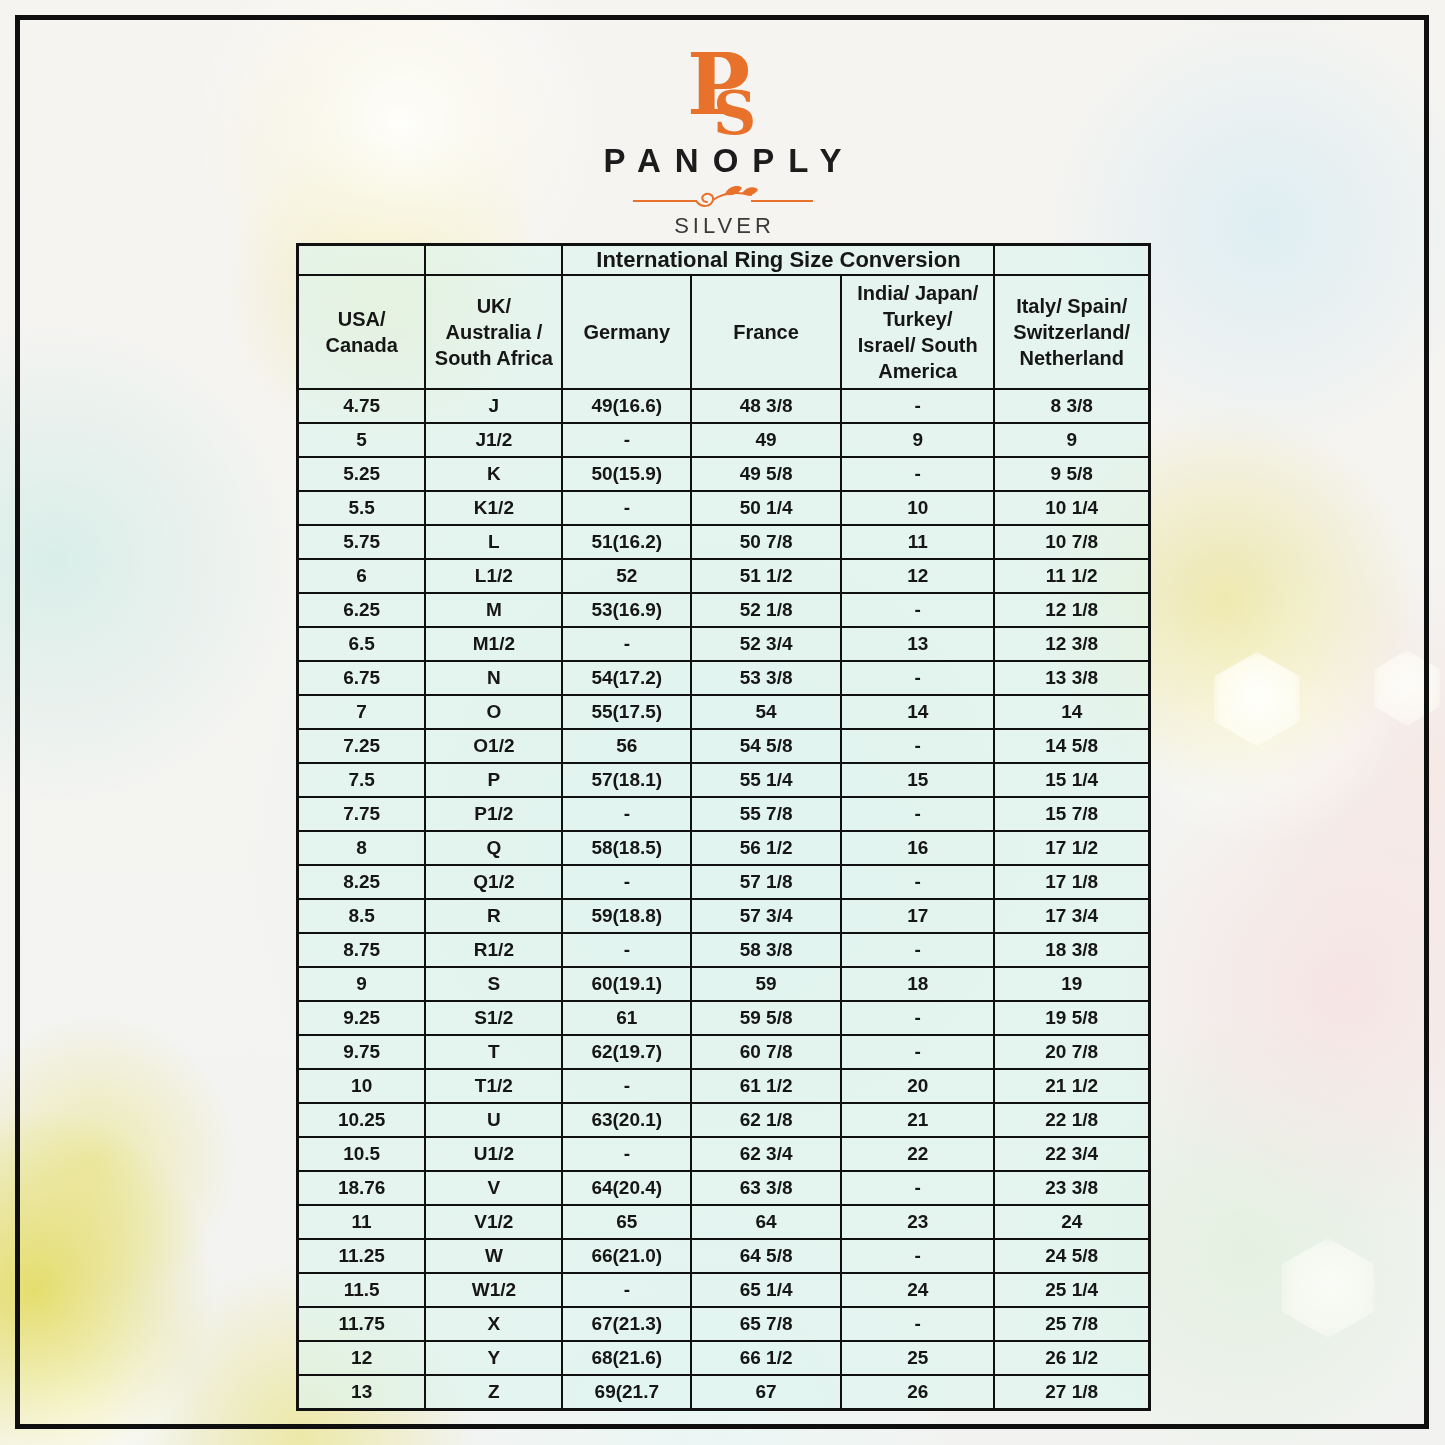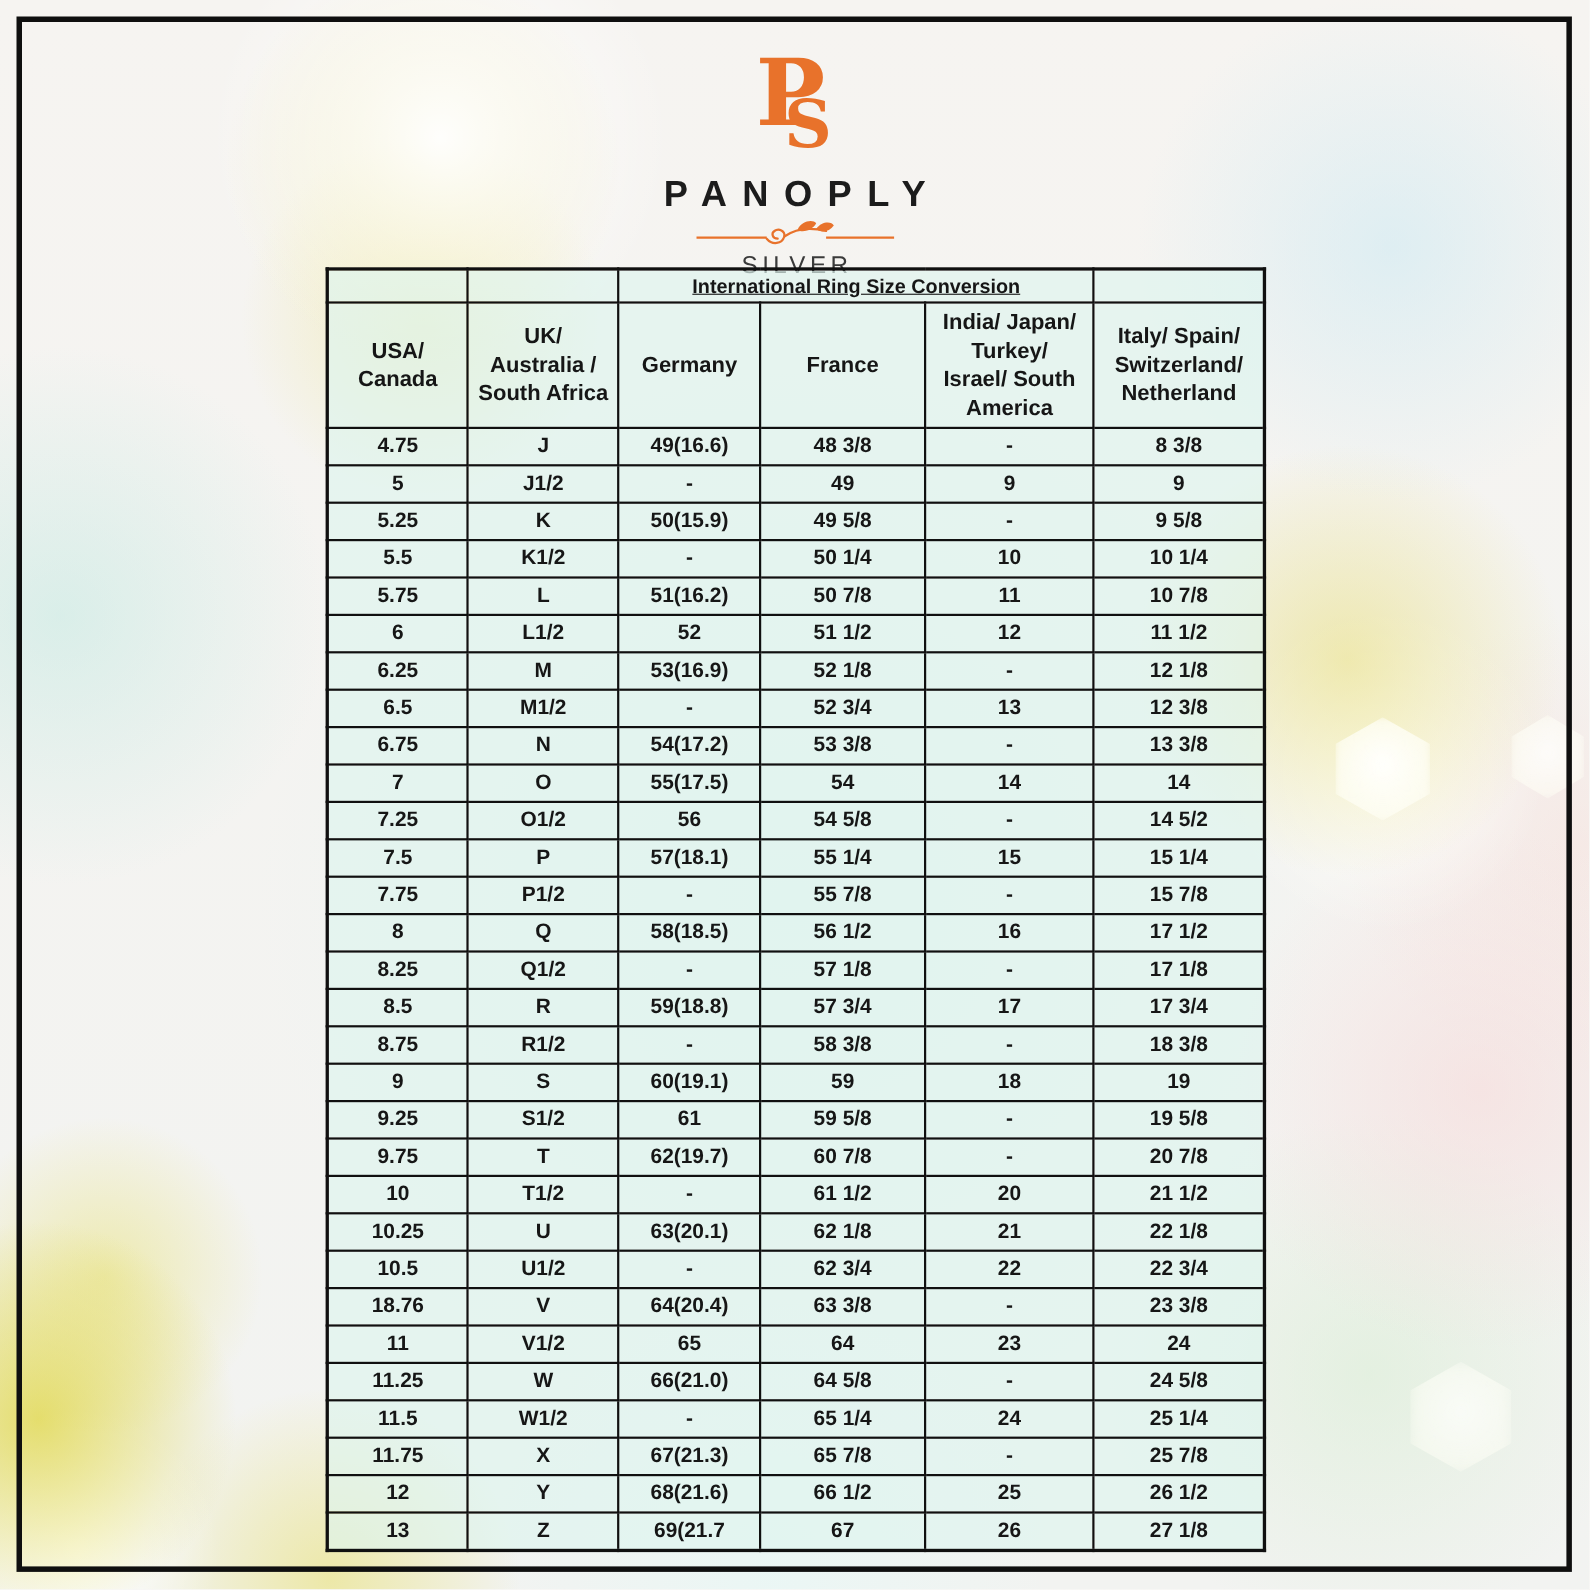--- a/index.html
+++ b/index.html
@@ -44,21 +44,21 @@
   
   .frame{
     position:absolute;
     left:15px;top:15px;right:16px;bottom:16px;
     border:5px solid #0f0f0f;
   }
   
   .brand{position:absolute;top:48px;left:0;width:100%;text-align:center;}
   .monogram{display:block;margin:0 auto;}
   .brand-name{
-    margin-top:19px;
+    margin-top:4px;
     font-size:33px;font-weight:bold;color:#1c1c1c;
     letter-spacing:14px;text-indent:14px;
   }
   .ornament{display:block;margin:4px auto 0 auto;}
   .brand-tagline{
     margin-top:1px;
     font-size:22px;font-weight:normal;color:#3a3a3a;
     letter-spacing:4px;text-indent:4px;
   }
   
@@ -70,21 +70,21 @@
   }
   .ring-table td,.ring-table th{
     border:2px solid #101010;
     background:rgba(222,244,239,0.66);
     color:#161616;
     text-align:center;vertical-align:middle;
     font-weight:bold;
     padding:0 2px;
     overflow:hidden;
   }
-  .title-row td{height:28px;font-size:18px;text-decoration:underline;}
+  .title-row td{height:28px;font-size:22px;}
   .header-row th{
     height:112px;
     font-size:20px;line-height:26px;
     white-space:pre-line;
   }
   .ring-table tbody td{height:28px;font-size:19px;}
   .ring-table tbody tr{height:34px;}
 </style>
 </head>
 <body>
@@ -229,21 +229,21 @@
           <td>54</td>
           <td>14</td>
           <td>14</td>
         </tr>
         <tr>
           <td>7.25</td>
           <td>O1/2</td>
           <td>56</td>
           <td>54 5/8</td>
           <td>-</td>
-          <td>14 5/2</td>
+          <td>14 5/8</td>
         </tr>
         <tr>
           <td>7.5</td>
           <td>P</td>
           <td>57(18.1)</td>
           <td>55 1/4</td>
           <td>15</td>
           <td>15 1/4</td>
         </tr>
         <tr>

